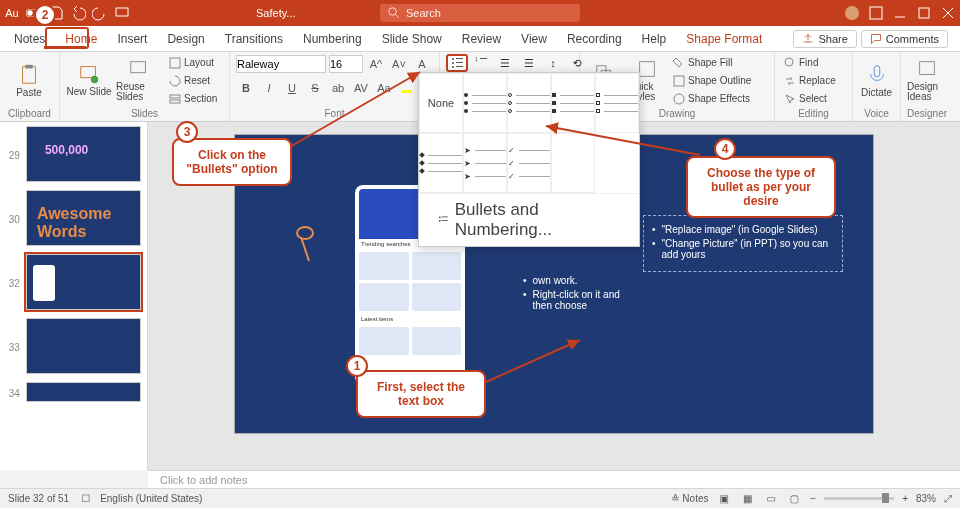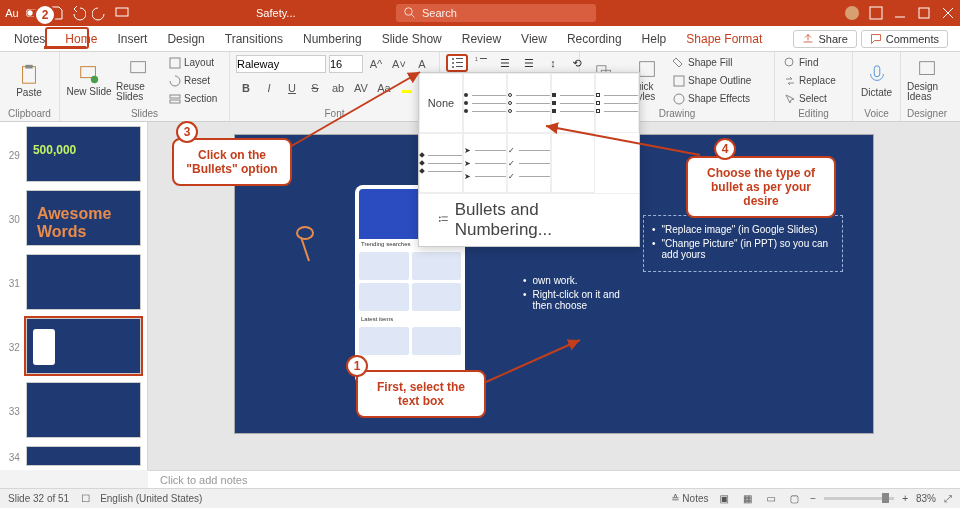--- a/index.html
+++ b/index.html
@@ -1,21 +1,21 @@
 <!DOCTYPE html>
 <html><head>
 <meta charset="utf-8">
 <style>
 * { box-sizing: border-box; margin: 0; padding: 0; font-family: "Segoe UI", Arial, sans-serif; }
 body { width: 960px; height: 508px; background: #f3f3f3; overflow: hidden; position: relative; font-size: 11px; color: #333; }
 
 .titlebar { height: 26px; background: #c43e1c; display:flex; align-items:center; color:#fff; font-size:11px; padding:0 4px; position:relative;}
 .titlebar .left-icons { display:flex; align-items:center; gap:6px; }
 .titlebar .t-ico { width:16px; height:16px; display:flex; align-items:center; justify-content:center; }
-.titlebar .searchbox { position:absolute; left:50%; transform:translateX(-50%); background:#d85e3f; border-radius:3px; height:18px; width:200px; display:flex; align-items:center; padding:0 8px; color:#fff;margin-left:16px;}
+.titlebar .searchbox { position:absolute; left:50%; transform:translateX(-50%); background:#d85e3f; border-radius:3px; height:18px; width:200px; display:flex; align-items:center; padding:0 8px; color:#fff;}
 .titlebar .right-icons { margin-left:auto; display:flex; gap:8px; align-items:center;}
 .titlebar svg { fill:#fff; }
 
 .menubar { height:26px; background:#fff; border-bottom:1px solid #d6d6d6; display:flex; align-items:center; padding:0 4px; font-size:12px; }
 .menubar .menutab { padding: 0 10px; height:26px; display:flex; align-items:center; cursor:pointer; color:#444;}
 .menubar .menutab.active { color:#c43e1c; }
 .menubar .menutab.format { color:#c43e1c; }
 .menubar .right { margin-left:auto; display:flex; gap:4px; align-items:center; padding-right:8px;}
 .menubar .pill { border:1px solid #ccc; border-radius:3px; padding:2px 8px; display:flex; align-items:center; gap:4px; font-size:11px; background:#fff;}
 
@@ -380,32 +380,28 @@
       </div>
     <div class="group-label">Designer</div>
   </div>
 </div>
 
 <div class="content-area">
   <div class="thumbs">
     <div class="thumb-row">
         <div class="thumb-num">29</div>
         <div class="thumb-slide">
-          <div style="color:#bef264;font-size:12px;font-weight:700;padding:16px 6px">500,000</div>
+          <div style="color:#f0abfc;font-size:12px;font-weight:700;padding:16px 18px">500,000</div>
         </div>
       </div>
     <div class="thumb-row">
         <div class="thumb-num">30</div>
         <div class="thumb-slide">
           <div style="color:#e98b4b;font-size:16px;font-weight:700;padding:14px 10px">Awesome Words</div>
         </div>
-      </div>
-    <div class="thumb-row">
-        <div class="thumb-num">31</div>
-        <div class="thumb-slide"></div>
       </div>
     <div class="thumb-row">
         <div class="thumb-num">32</div>
         <div class="thumb-slide sel">
           <div style="position:absolute;left:6px;top:10px;width:22px;height:36px;background:#fff;border-radius:3px"></div>
         </div>
       </div>
     <div class="thumb-row">
         <div class="thumb-num">33</div>
         <div class="thumb-slide"></div>

